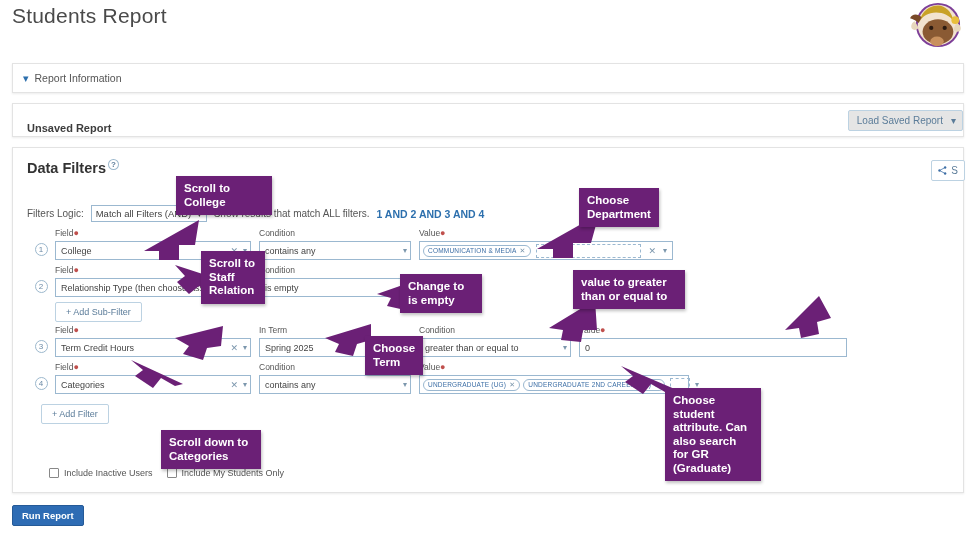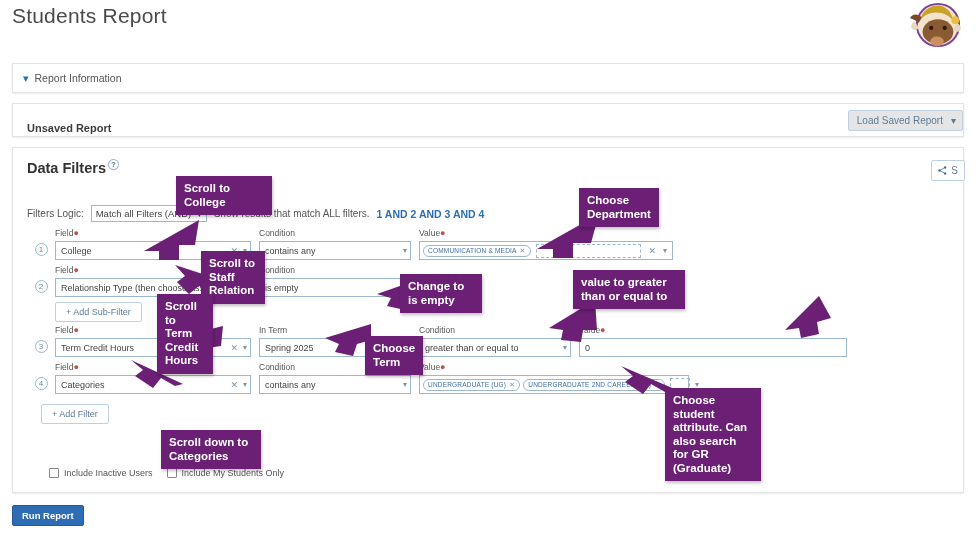--- a/index.html
+++ b/index.html
@@ -535,21 +535,20 @@
 
       <polygon points="664,242 608,218 620,228 612,234 630,246 638,236 652,244" fill="#6b2076"></polygon>
     </svg>
   </div>
 
   <div class="callout" style="left:163px;top:28px;width:96px;">Scroll to College</div>
   <div class="callout" style="left:566px;top:40px;width:80px;">Choose Department</div>
   <div class="callout" style="left:188px;top:103px;width:64px;">Scroll to Staff Relation</div>
   <div class="callout" style="left:387px;top:126px;width:82px;">Change to  is empty</div>
   <div class="callout" style="left:560px;top:122px;width:112px;">value to greater than or equal to</div>
-  <div class="callout" style="left:144px;top:146px;width:56px;">Scroll to Term Credit Hours</div>
   <div class="callout" style="left:352px;top:188px;width:58px;">Choose Term</div>
   <div class="callout" style="left:148px;top:236px;width:100px;margin-top:46px;">Scroll down to Categories</div>
   <div class="callout" style="left:652px;top:240px;width:96px;">Choose student attribute. Can also search for GR (Graduate)</div>
 </div>
 
 <div class="run-wrap">
   <button class="run-btn">Run Report</button>
 </div>
 
 </body></html>

